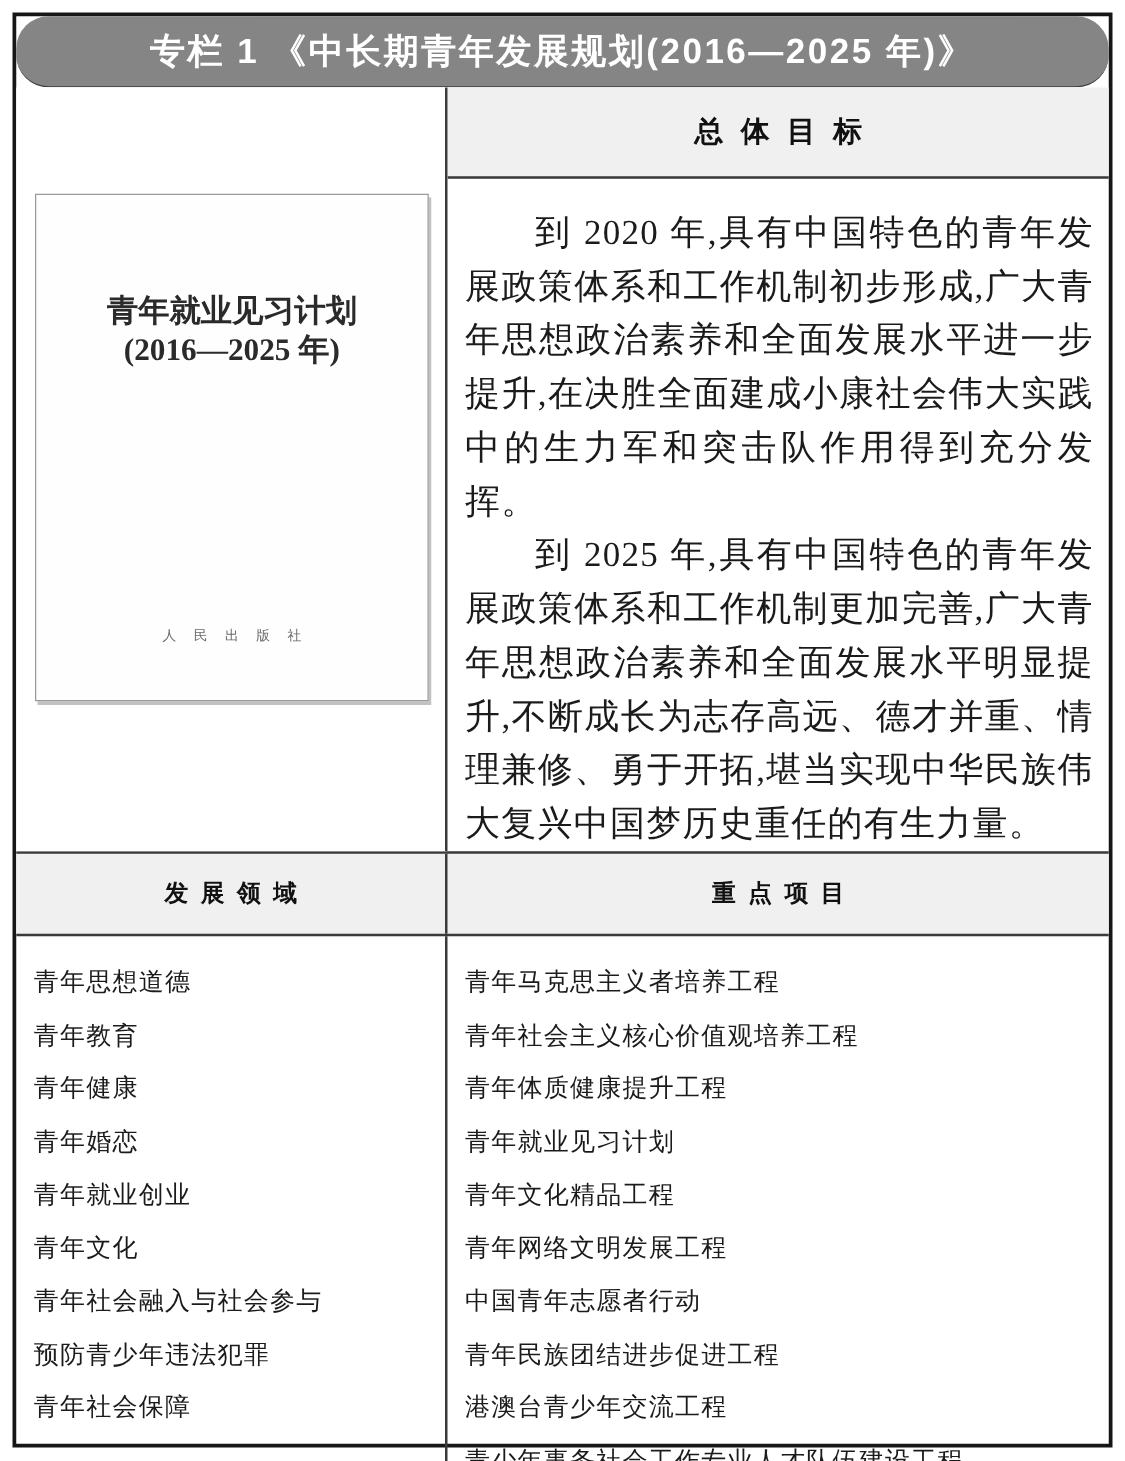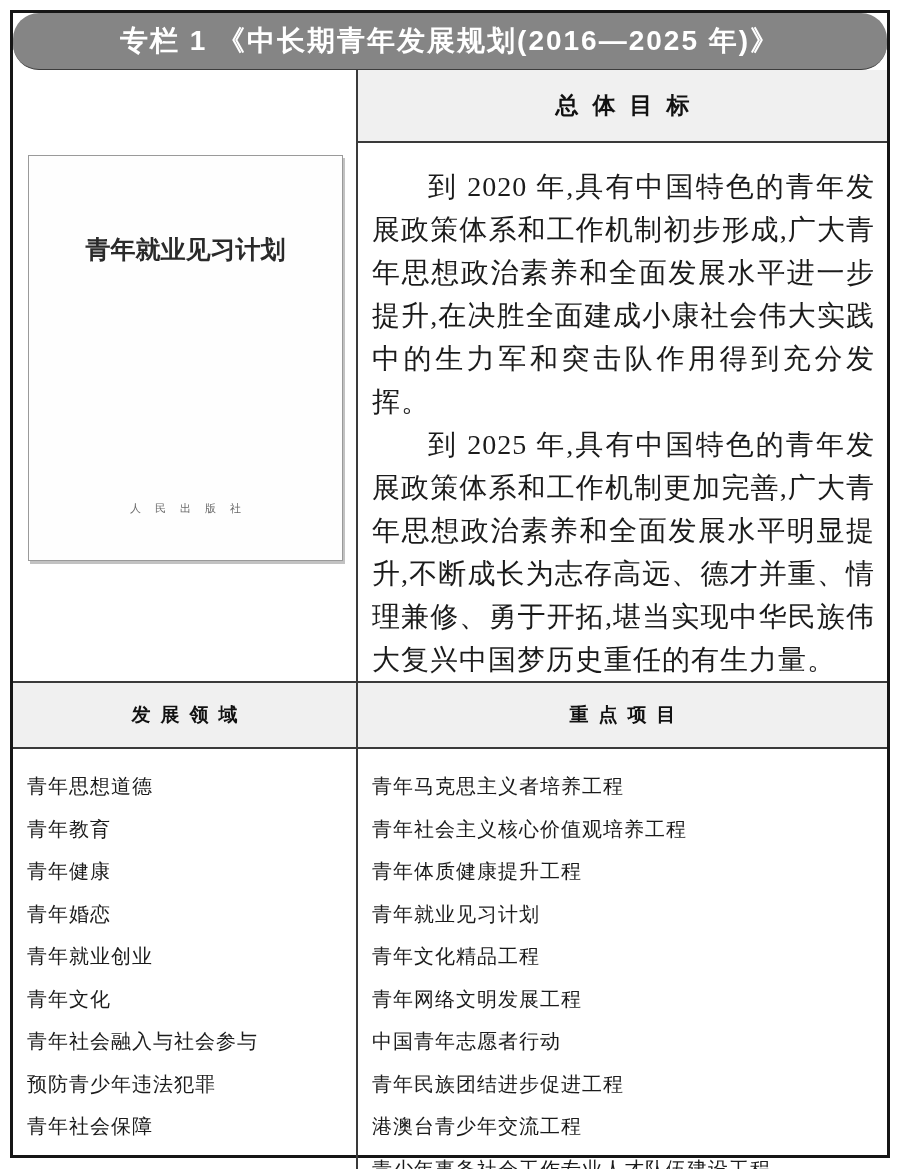--- a/index.html
+++ b/index.html
@@ -111,20 +111,21 @@
   <div class="title-bar">
     <span>专栏 1 《中长期青年发展规划(2016—2025 年)》</span>
   </div>
 
   <div class="top-row">
 
     <div class="cover-cell">
       <div class="book-cover">
         <div class="cover-title">
           <div>青年就业见习计划</div>
+          <div>(2016—2025 年)</div>
         </div>
         <div class="cover-publisher">人民出版社</div>
       </div>
     </div>
 
     <div class="goal-cell">
       <div class="goal-header">
         <span>总体目标</span>
       </div>
       <div class="goal-body">

